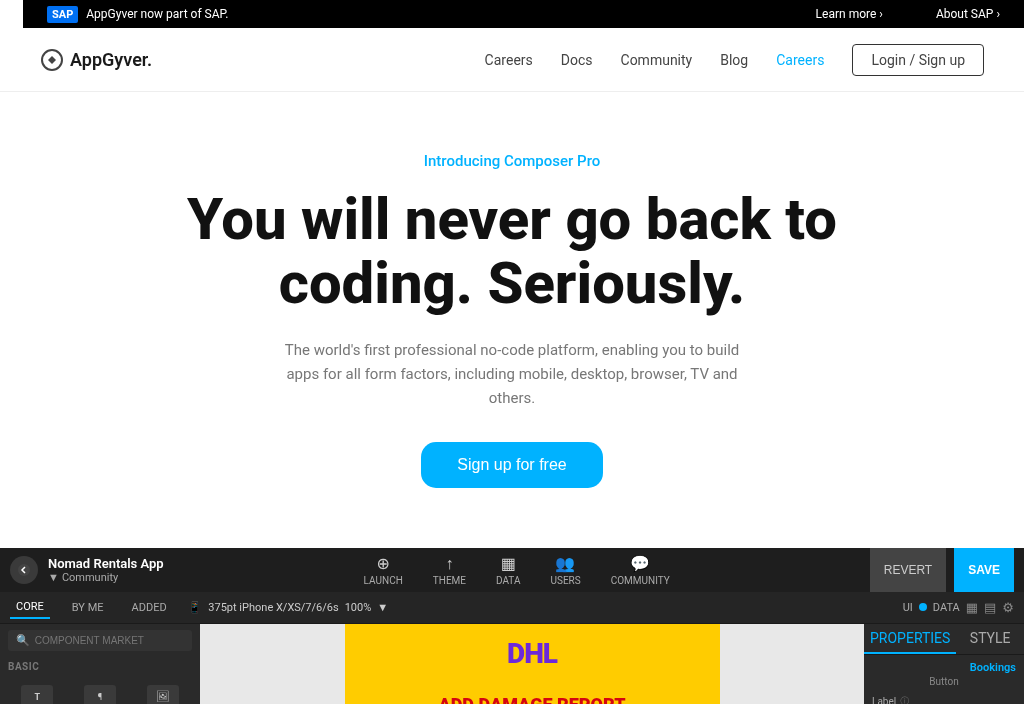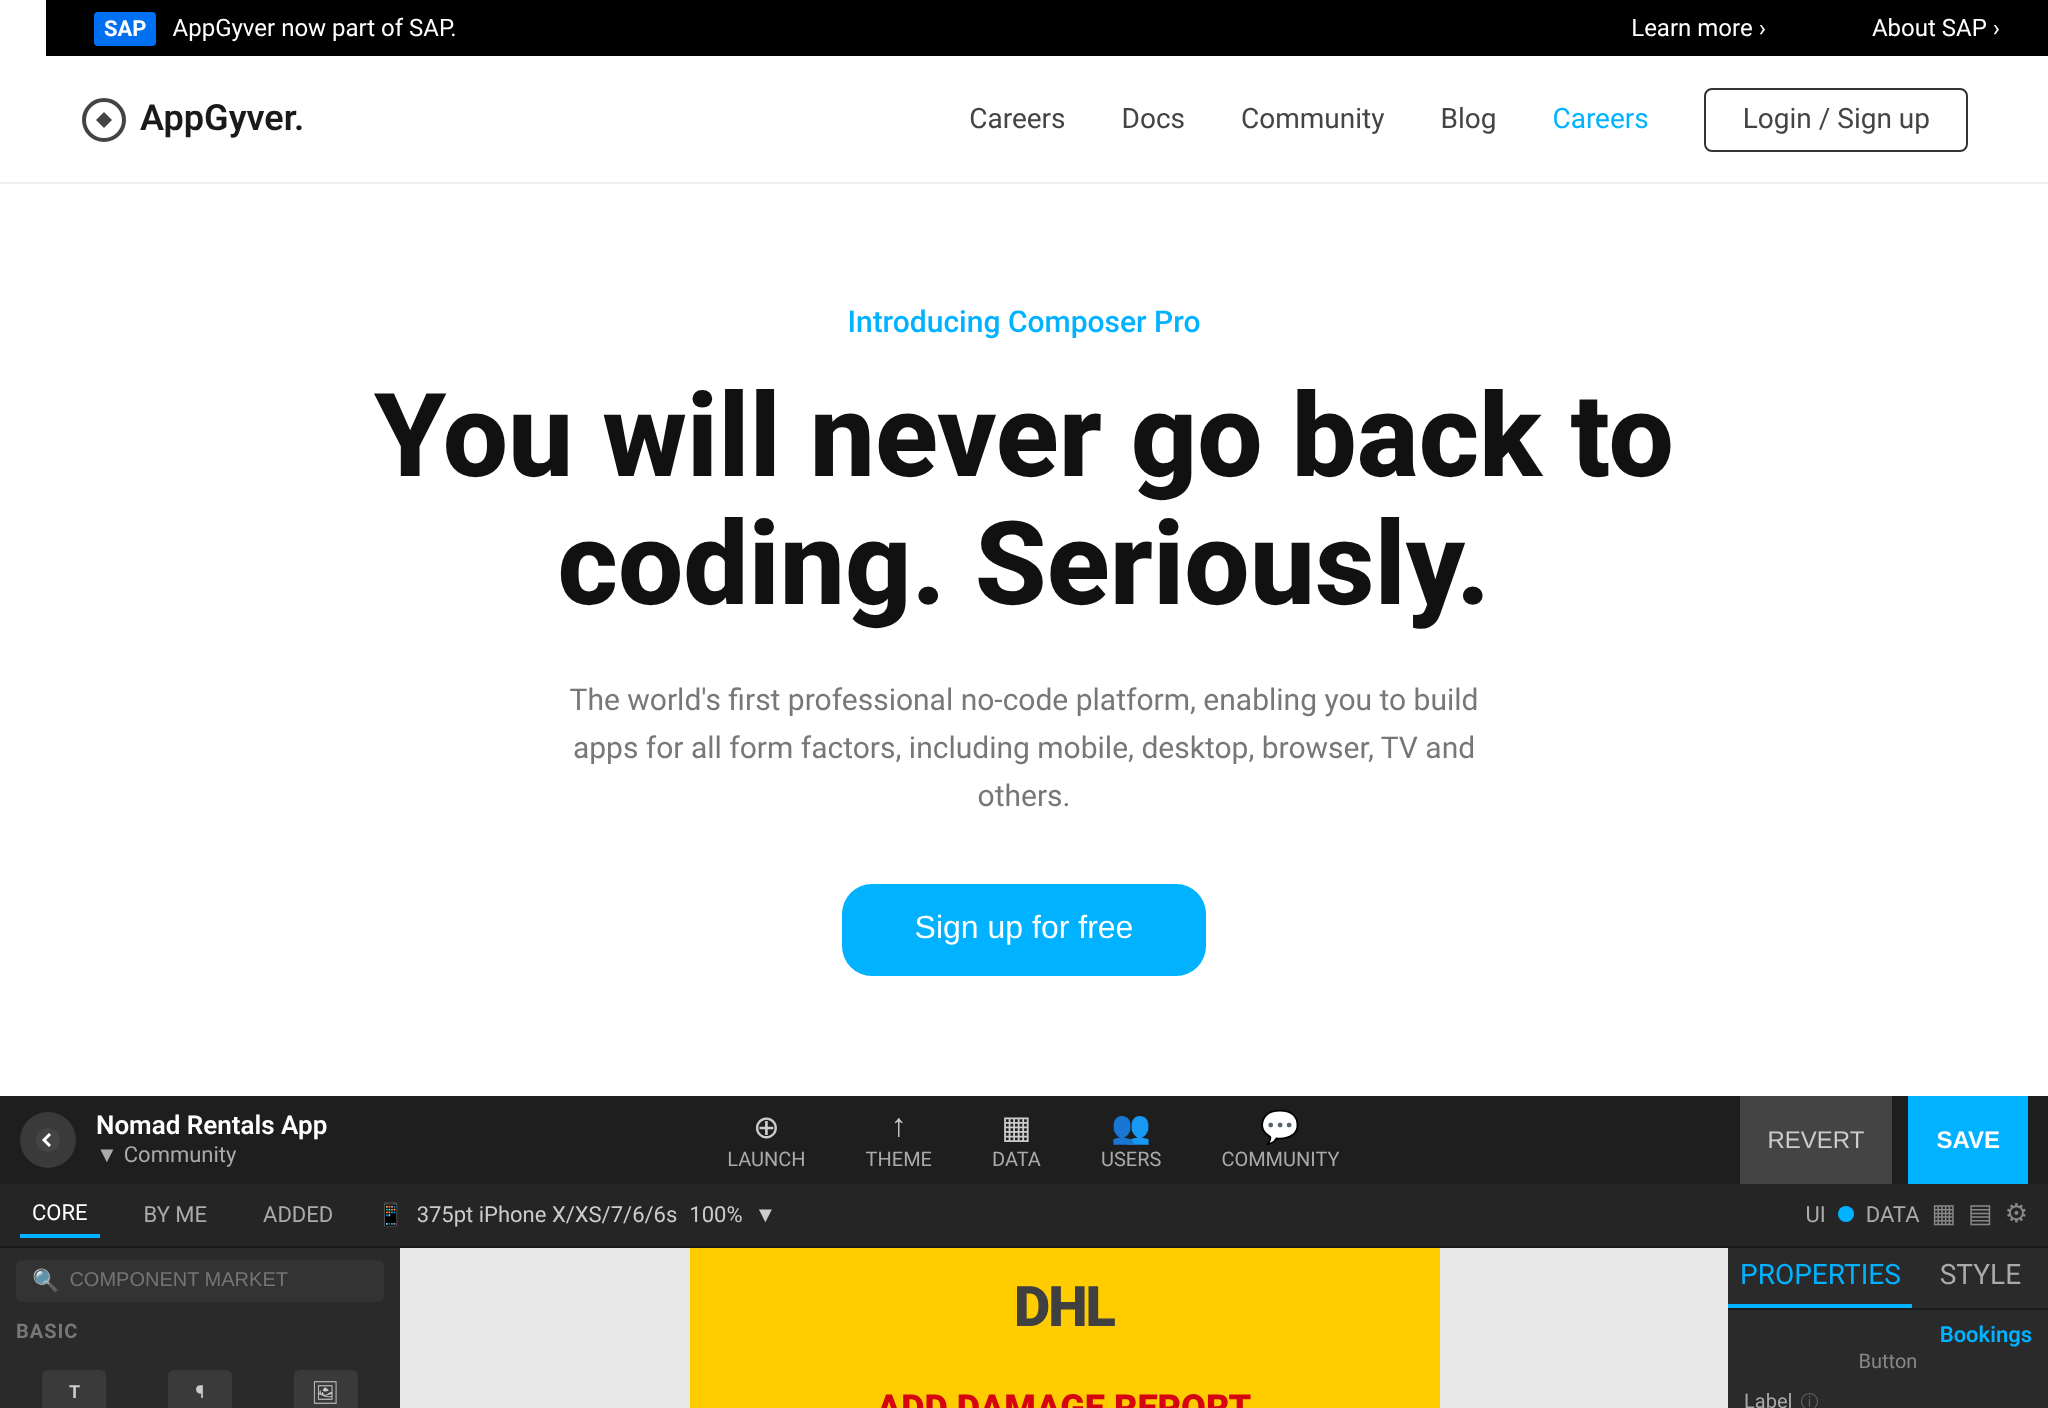--- a/index.html
+++ b/index.html
@@ -294,21 +294,21 @@
       position: relative;
     }
     .canvas-content {
       width: 375px;
       margin: 0 auto;
       background: #fff;
       height: 100%;
       overflow: hidden;
     }
     .dhl-yellow { background: #FFCC00; height: 60px; display: flex; align-items: center; justify-content: center; }
-    .dhl-logo { color: #404040; font-weight: 900; font-size: 28px; letter-spacing: -1px; text-align: right; }
+    .dhl-logo { color: #6d28d9; font-weight: 900; font-size: 28px; letter-spacing: -1px; text-align: right; }
     .dhl-content { background: #FFCC00; padding: 10px 16px; }
     .dhl-title { color: #D40511; font-weight: 900; font-size: 18px; text-align: center; }
 
     
     .ide-right {
       width: 160px;
       background: #2a2a2a;
       flex-shrink: 0;
       display: flex;
       flex-direction: column;

